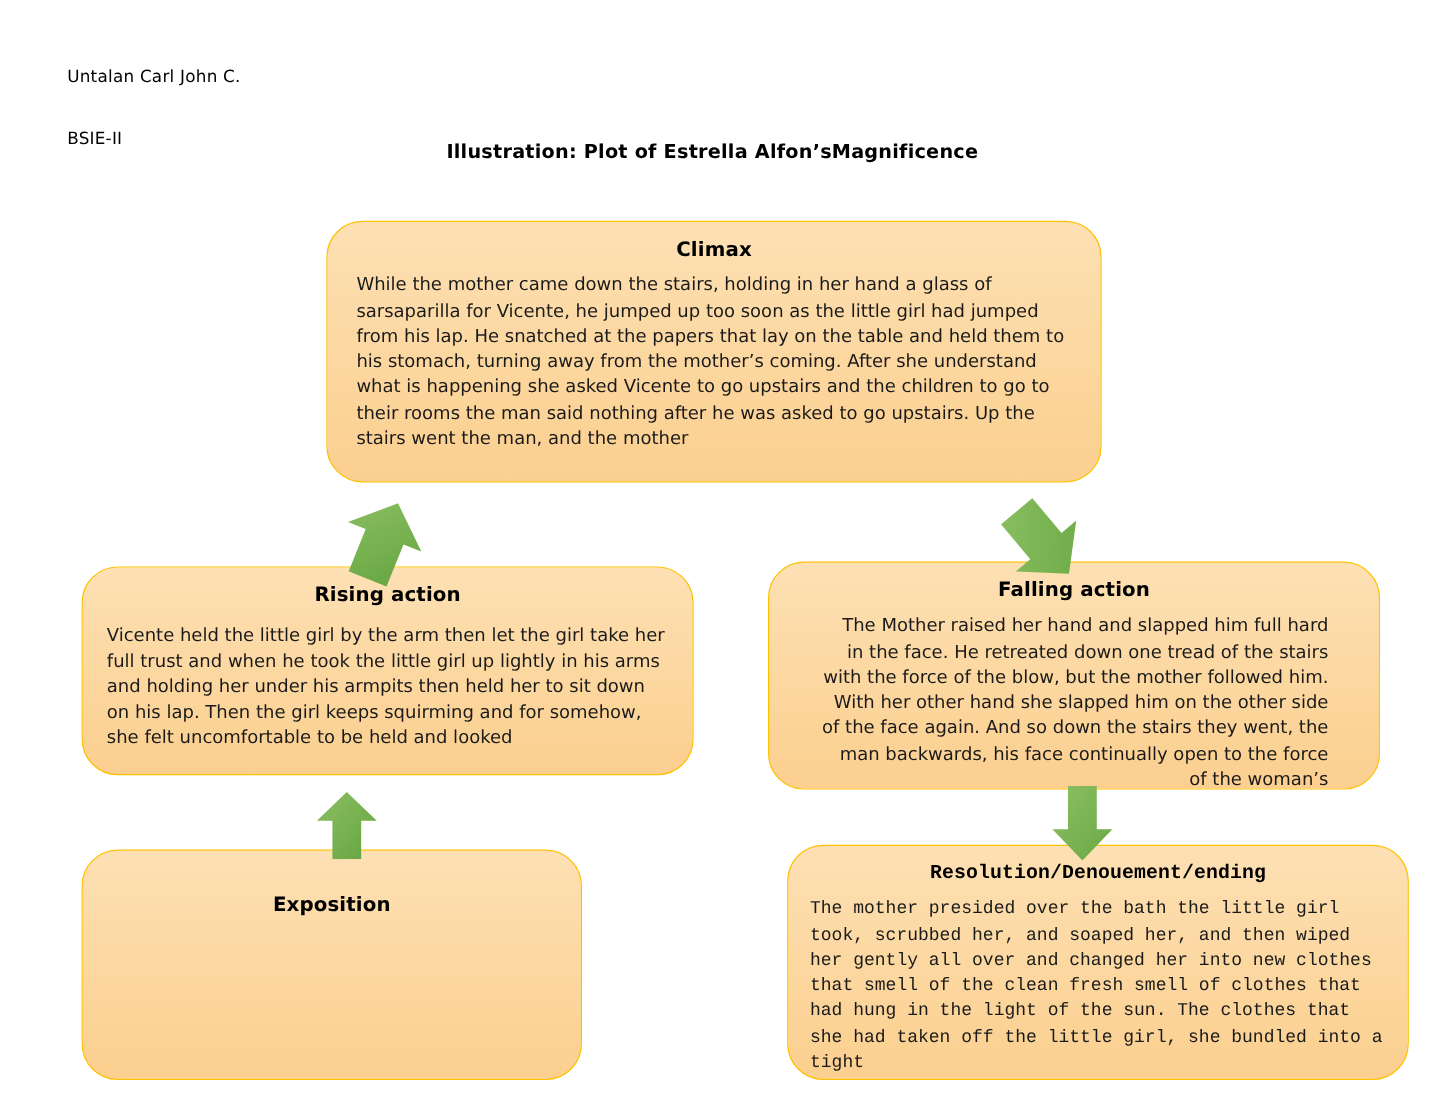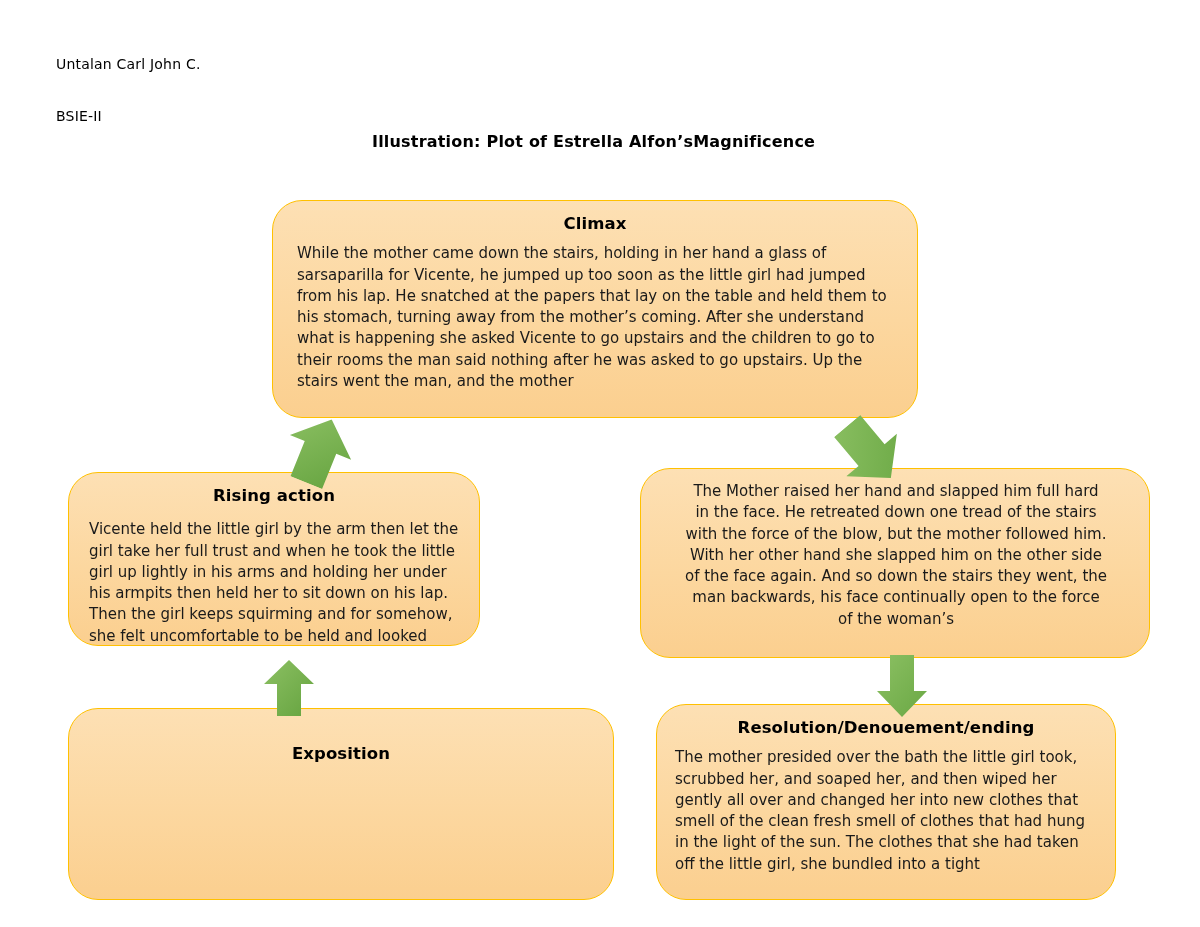--- a/index.html
+++ b/index.html
@@ -29,21 +29,20 @@
 
   #diagram-title {
     position: absolute;
     left: 372px;
     top: 117px;
     font-size: 16px;
     font-weight: bold;
     letter-spacing: 0.2px;
     white-space: nowrap;
     color: #000;
-    margin-top: 15px;
   }
 
   
   .plot-box {
     position: absolute;
     box-sizing: border-box;
     border: 1.6px solid #ffc000;
     border-radius: 30px;
     background: linear-gradient(180deg, #fde0b4 0%, #fcd79f 55%, #fbcf8f 100%);
     overflow: hidden;
@@ -58,37 +57,37 @@
     margin: 0 0 8px 0;
     letter-spacing: 0.1px;
   }
   .box-body {
     font-size: 15px;
     line-height: 1.42;
     color: #1a1a1a;
     margin: 0;
   }
   .align-center { }
-  .align-left   { text-align: center; }
+  .align-left   { text-align: right; }
 
   
-  #box-climax      { left: 272px; top: 200px;  width: 646px; height: 218px; }
+  #box-climax      { left: 272px; top: 184px;  width: 646px; height: 218px; }
   #box-climax .box-body { padding: 0 8px; }
 
-  #box-rising      { left: 68px;  top: 472px;  width: 412px; height: 174px; }
+  #box-rising      { left: 68px;  top: 472px;  width: 510px; height: 174px; }
   #box-rising .box-body { padding: 0 4px; margin-top: 12px; }
 
   #box-falling     { left: 640px; top: 468px;  width: 510px; height: 190px; }
   #box-falling .box-body { padding: 0 26px 0 28px; }
 
-  #box-exposition  { left: 68px;  top: 708px;  width: 546px; height: 192px; }
+  #box-exposition  { left: 68px;  top: 708px;  width: 417px; height: 192px; }
   #box-exposition .box-title { margin-top: 22px; }
   #box-exposition .box-body { padding: 0 6px; }
 
-  #box-resolution  { left: 656px; top: 704px;  width: 460px; height: 196px; }
+  #box-resolution  { left: 656px; top: 704px;  width: 518px; height: 196px; font-family: Liberation Mono, monospace; }
   #box-resolution .box-body { padding: 0 2px; }
 
   
   .arrow {
     position: absolute;
   }
   .arrow svg { display: block; }
 
   #arrow-rising-to-climax   { left: 286px; top: 417px; width: 66px; height: 68px;
                               transform: rotate(22deg); }
@@ -111,20 +110,21 @@
   <div class="box-title">Climax</div>
   <div class="box-body align-center">While the mother came down the stairs, holding in her hand a glass of sarsaparilla for Vicente, he jumped up too soon as the little girl had jumped from his lap. He snatched at the papers that lay on the table and held them to his stomach, turning away from the mother’s coming. After she understand what is happening she asked Vicente to go upstairs and the children to go to their rooms the man said nothing after he was asked to go upstairs. Up the stairs went the man, and the mother</div>
 </div>
 
 <div class="plot-box" id="box-rising">
   <div class="box-title">Rising action</div>
   <div class="box-body align-center">Vicente held the little girl by the arm then let the girl take her full trust and when he took the little girl up lightly in his arms and holding her under his armpits then held her to sit down on his lap. Then the girl keeps squirming and for somehow, she felt uncomfortable to be held and looked</div>
 </div>
 
 <div class="plot-box" id="box-falling">
+  <div class="box-title">Falling action</div>
   <div class="box-body align-left">The Mother raised her hand and slapped him full hard in the face. He retreated down one tread of the stairs with the force of the blow, but the mother followed him. With her other hand she slapped him on the other side of the face again. And so down the stairs they went, the man backwards, his face continually open to the force of the woman’s</div>
 </div>
 
 <div class="plot-box" id="box-exposition">
   <div class="box-title">Exposition</div>
 </div>
 
 <div class="plot-box" id="box-resolution">
   <div class="box-title">Resolution/Denouement/ending</div>
   <div class="box-body align-center">The mother presided over the bath the little girl took, scrubbed her, and soaped her, and then wiped her gently all over and changed her into new clothes that smell of the clean fresh smell of clothes that had hung in the light of the sun. The clothes that she had taken off the little girl, she bundled into a tight</div>

